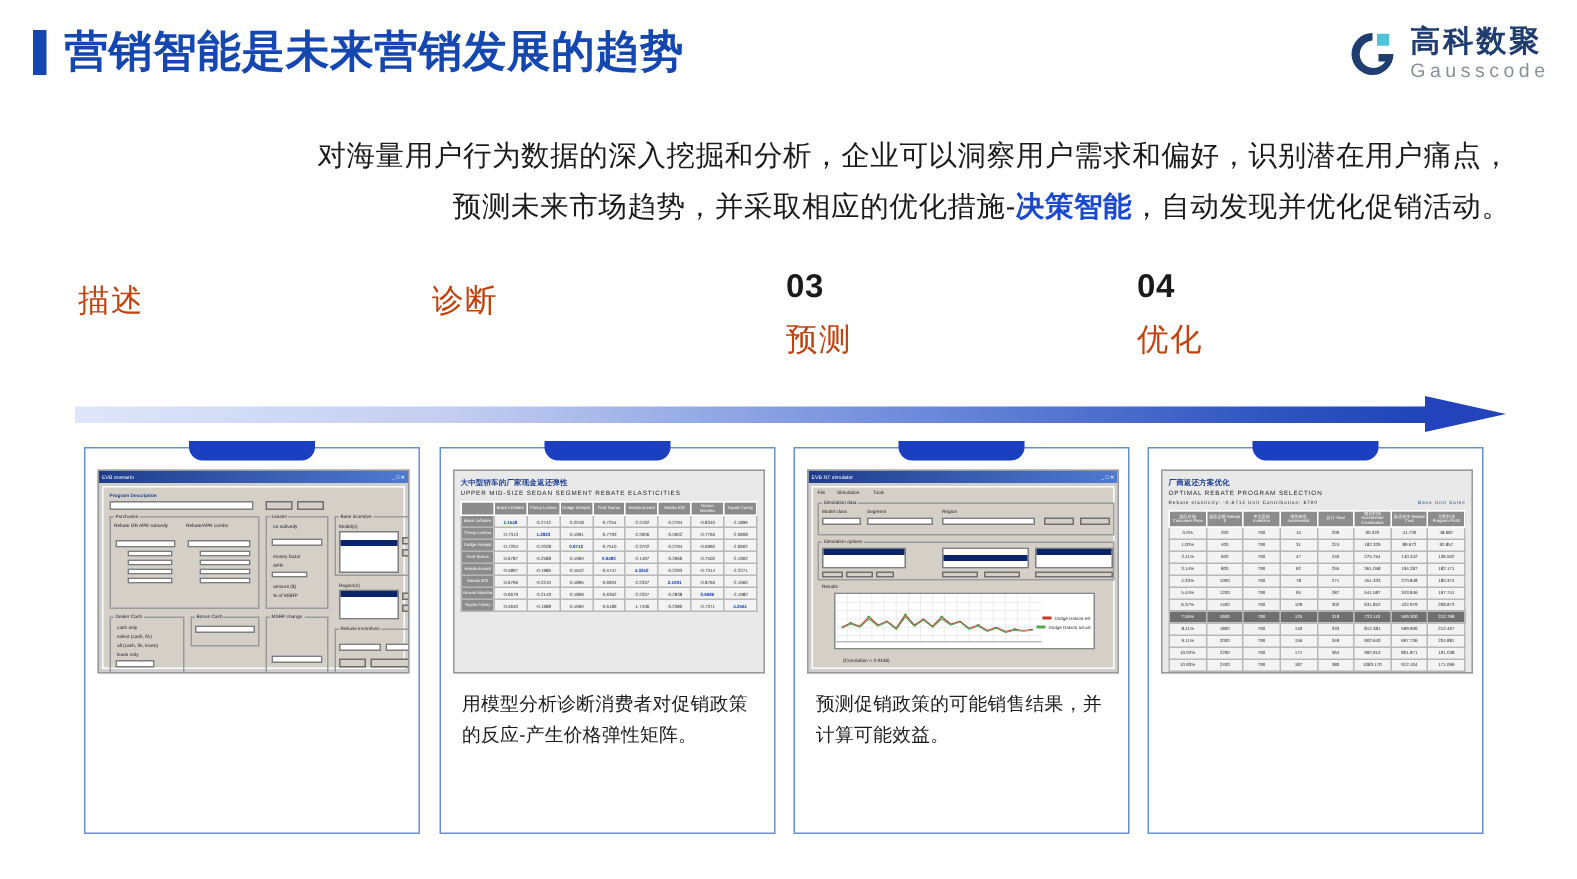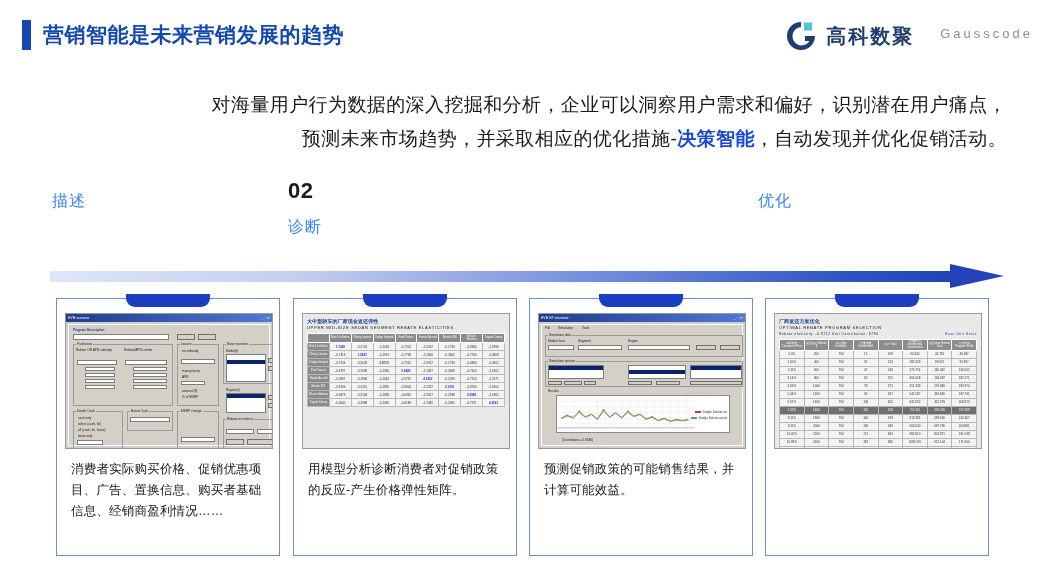--- a/index.html
+++ b/index.html
@@ -9,39 +9,39 @@
     font-family: "Liberation Sans", "DejaVu Sans", sans-serif;
     overflow: hidden;
   }
   .slide { position: relative; width: 1051px; height: 586px; background:#fff; }
 
   
   .header { position: absolute; left: 0; top: 0; width: 1051px; height: 72px; }
   .title-wrap { position: absolute; left: 22px; top: 20px; display: flex; align-items: center; }
   .title-bar { width: 9px; height: 30px; background: #1447b0; margin-right: 12px; }
   .title-text {
-    font-size: 21px; font-weight: bold; color: #1447b0;
+    font-size: 29px; font-weight: bold; color: #1447b0;
     letter-spacing: 0.5px; line-height: 30px;
   }
   .logo { position: absolute; right: 18px; top: 18px; display: flex; align-items: center; }
   .logo-mark { position: relative; width: 36px; height: 36px; margin-right: 7px; }
-  .logo-text { display: flex; flex-direction: row; justify-content: center; gap: 26px; }
+  .logo-text { display: flex; flex-direction: column; justify-content: center; }
   .logo-cn { font-size: 20px; font-weight: bold; color: #1f3d6e; letter-spacing: 2px; line-height: 21px; }
   .logo-en { font-size: 13px; color: #8a8f98; letter-spacing: 3px; line-height: 15px; }
 
   
   .lead { position: absolute; left: 52px; top: 88px; width: 955px; text-align: right; }
   .lead p { font-size: 19px; color: #1a1a1a; line-height: 34px; letter-spacing: 0.4px; }
   .lead .hl { color: #1a48d0; font-weight: bold; }
 
   
   .steps { position: absolute; left: 52px; top: 178px; width: 960px; height: 72px; }
   .step { position: absolute; top: 0; width: 200px; }
   .step-num { font-size: 22px; font-weight: bold; color: #1a1a1a; line-height: 26px; letter-spacing: 0.5px; }
-  .step-label { font-size: 16px; color: #3b82f6; line-height: 30px; margin-top: 8px; letter-spacing: 1px; }
+  .step-label { font-size: 21px; color: #c2410c; line-height: 30px; margin-top: 8px; letter-spacing: 1px; }
   .s0 { left: 0; } .s1 { left: 236px; } .s2 { left: 472px; } .s3 { left: 706px; }
 
   
   .arrow { position: absolute; left: 50px; top: 264px; width: 960px; height: 24px; }
   .arrow-shaft {
     position: absolute; left: 0; top: 7px; width: 908px; height: 11px;
     background: linear-gradient(to right, #dfe6f9 0%, #c2cdf0 28%, #6d8ada 62%, #2e54c0 88%, #1f43b8 100%);
   }
   .arrow-head {
     position: absolute; left: 900px; top: 0; width: 0; height: 0;
@@ -136,24 +136,28 @@
     <p>
       <span>预测未来市场趋势，并采取相应的优化措施-</span><span class="hl">决策智能</span><span>，自动发现并优化促销活动。</span>
     </p>
   </div>
 
   <div class="steps">
     <div class="step s0">
       <div class="step-label">描述</div>
     </div>
     <div class="step s1">
-      <div class="step-num">02</div>
       <div class="step-label">诊断</div>
     </div>
+    <div class="step s2">
+      <div class="step-num">03</div>
+      <div class="step-label">预测</div>
+    </div>
     <div class="step s3">
+      <div class="step-num">04</div>
       <div class="step-label">优化</div>
     </div>
   </div>
 
   <div class="arrow">
     <div class="arrow-shaft"></div>
     <div class="arrow-head"></div>
   </div>
 
   <div class="cards">
@@ -231,21 +235,20 @@
 
             <div class="fs" style="left:154px;top:94px;width:62px;height:30px;"></div>
             <div class="fs-lbl" style="left:157px;top:92px;background:#d4d0c8;padding:0 1px;">Rebase incentives</div>
             <div class="inp" style="left:157px;top:104px;width:28px;height:5px;"></div>
             <div class="inp" style="left:188px;top:104px;width:26px;height:5px;"></div>
             <div class="btn" style="left:157px;top:114px;width:18px;height:6px;"></div>
             <div class="btn" style="left:178px;top:114px;width:36px;height:6px;"></div>
           </div>
         </div>
       </div>
-      <div class="caption">消费者实际购买价格、促销优惠项目、广告、置换信息、购买者基础信息、经销商盈利情况……</div>
     </div>
 
     <div class="card c2">
       <div class="card-tab"></div>
       <div class="shot">
         <div class="win">
           <div class="win-title">
               <span>EVB NT simulator</span>
               <span>_ □ ✕</span>
             </div>

